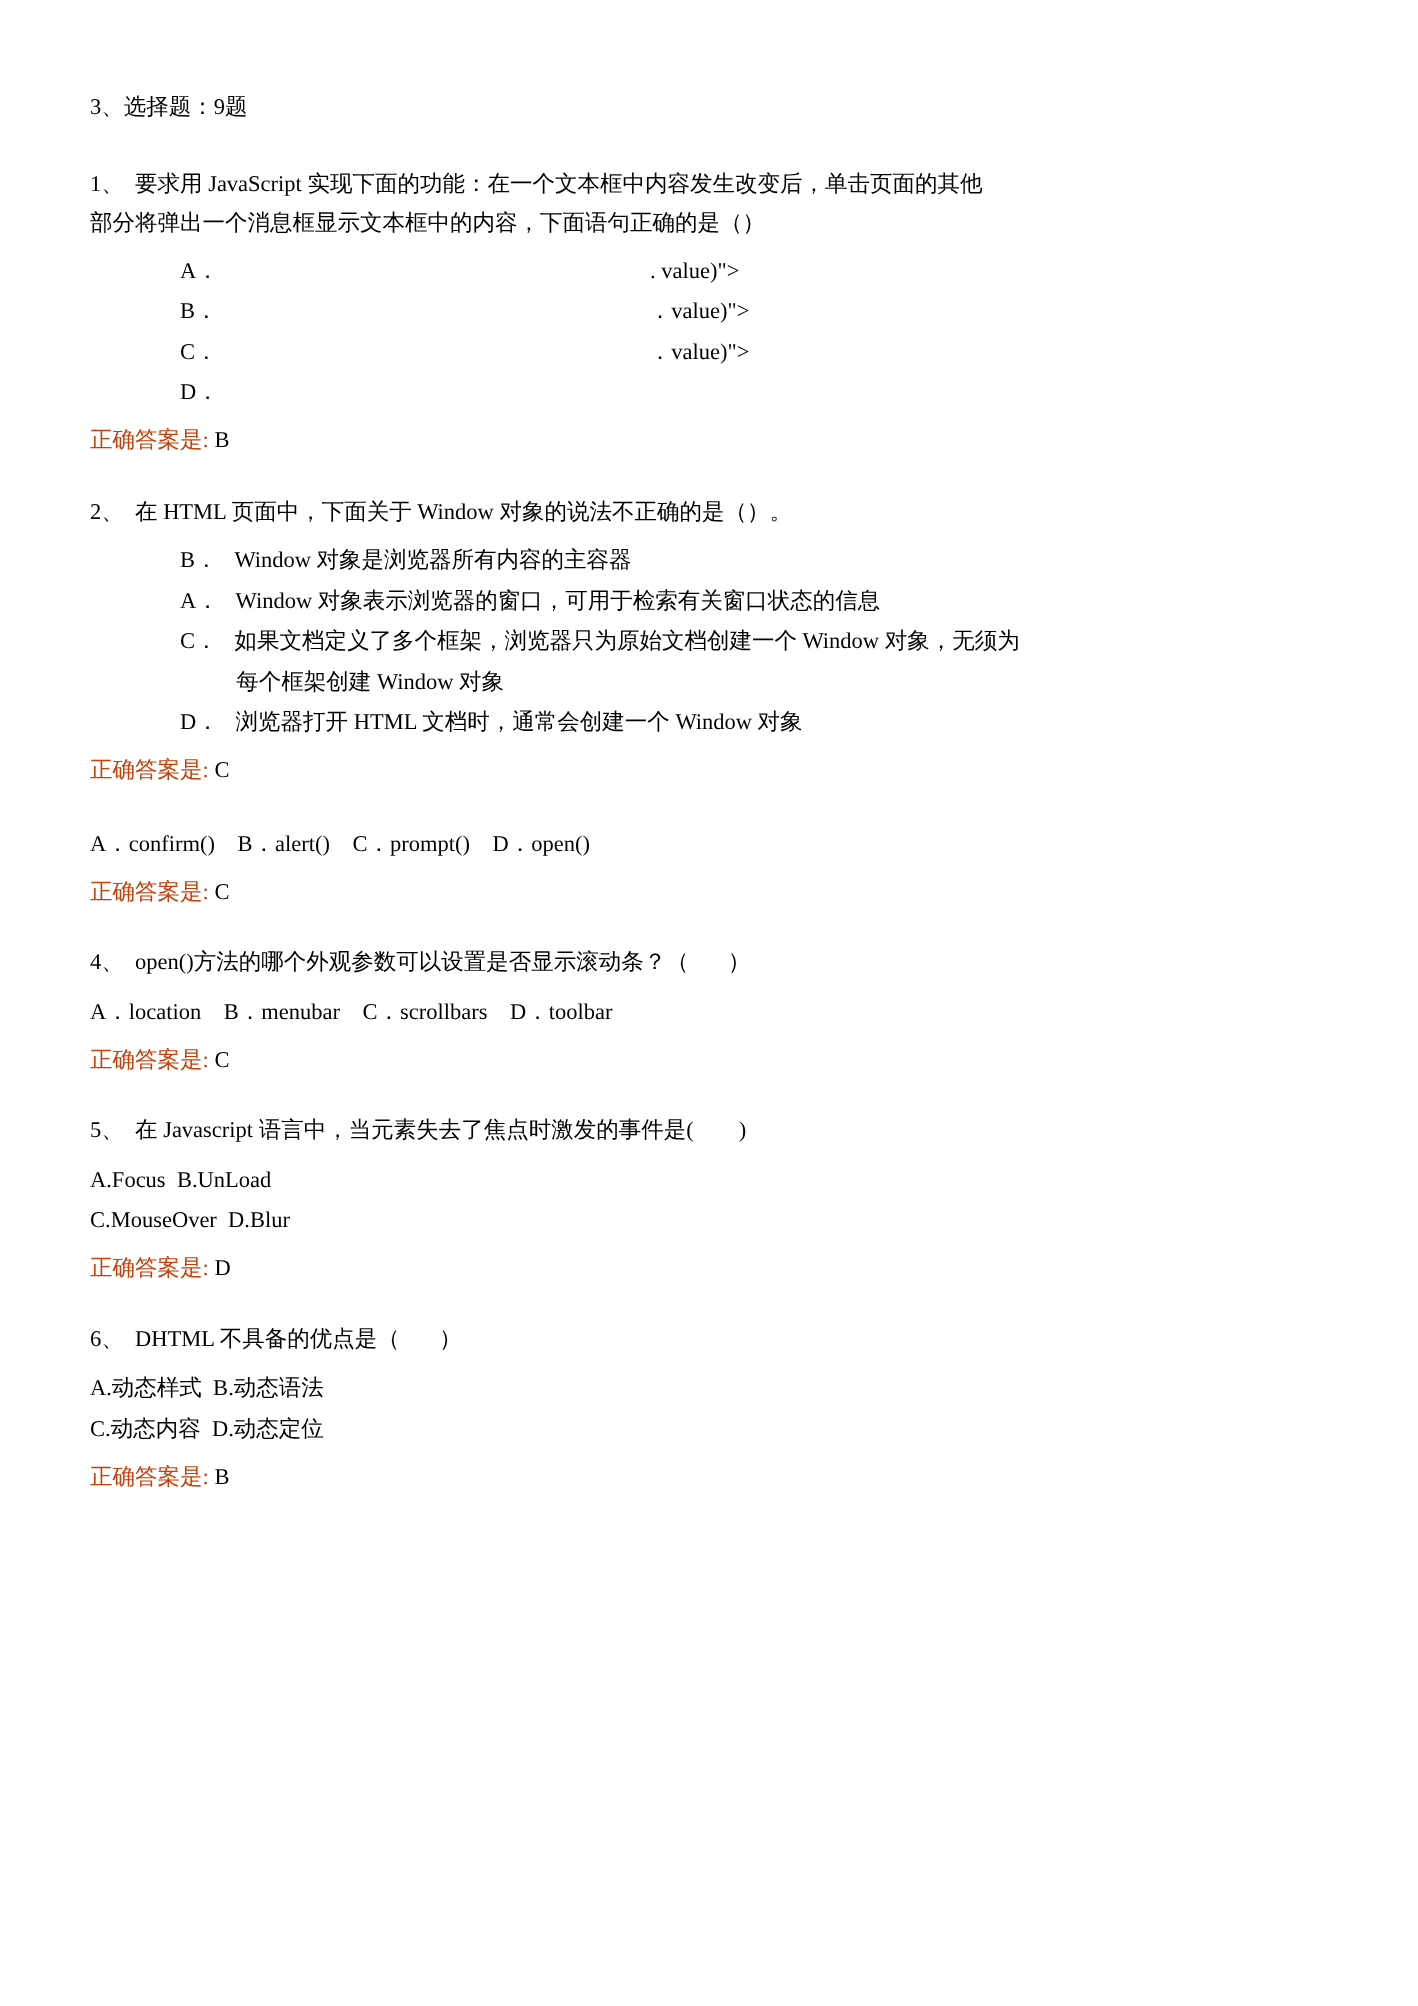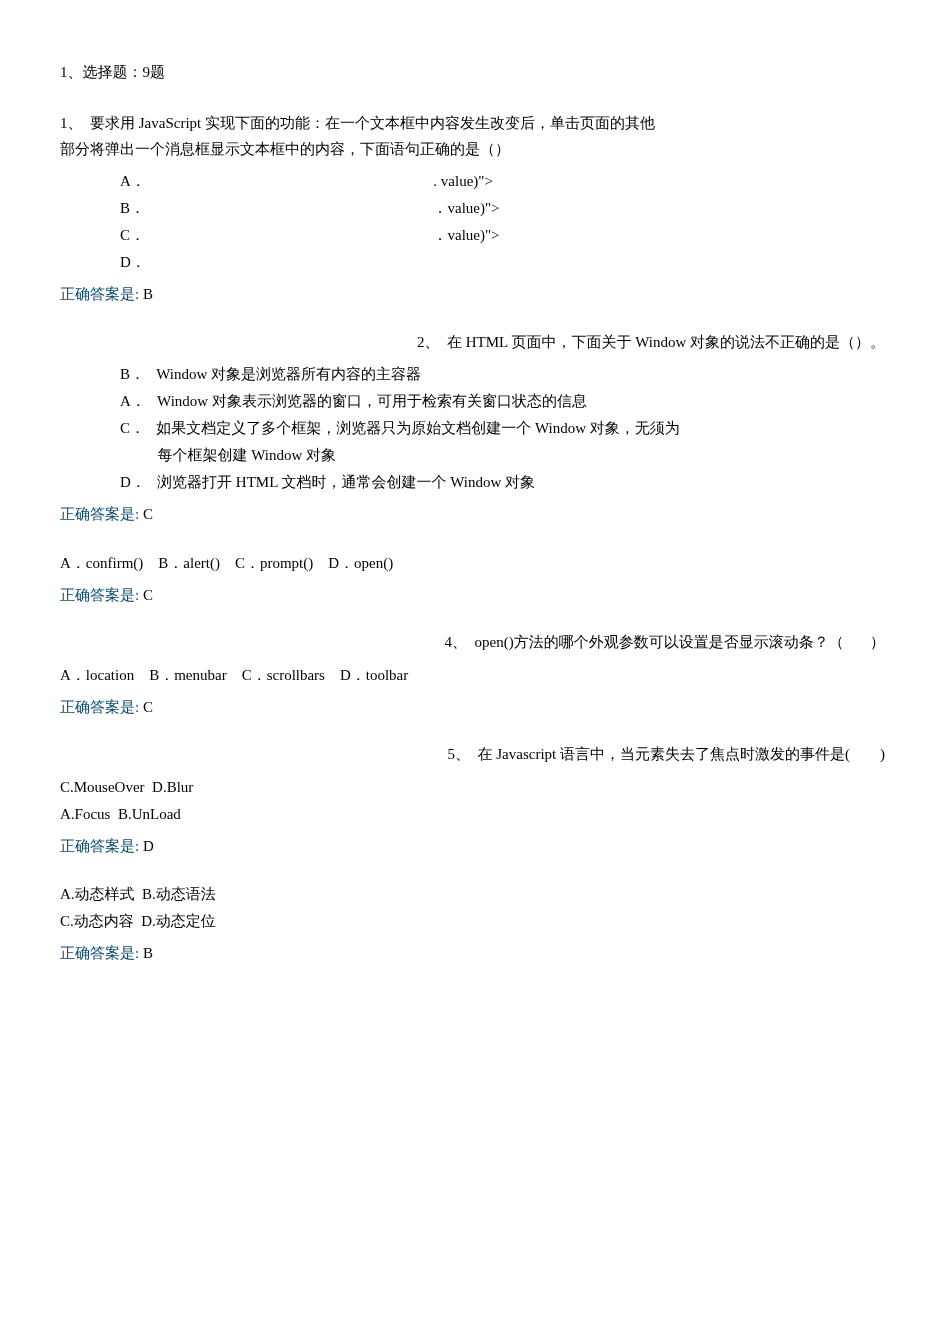--- a/index.html
+++ b/index.html
@@ -14,56 +14,55 @@
       color: #000000;
       padding: 60px 60px 60px 60px;
       line-height: 1.7;
     }
     .question-block {
       margin-bottom: 22px;
     }
     .question-text {
       margin-bottom: 6px;
       line-height: 1.7;
-      text-align: right;
     }
     .option-list {
       padding-left: 60px;
     }
     .option-item {
       line-height: 1.8;
       font-family: "SimSun", "宋体", serif;
     }
     .answer-line {
       color: #000;
       margin-top: 6px;
       margin-bottom: 18px;
       font-size: 15px;
     }
     .answer-label {
-      color: #0c4a6e;
+      color: #c2410c;
     }
     .answer-value {
       color: #000;
     }
     .inline-options-row {
       line-height: 1.8;
     }
     .q-multiline {
       line-height: 1.7;
       margin-bottom: 6px;
     }
   </style>
 </head>
 <body>
 
 
 
 <div>
-  <p>1、选择题：9题</p>
+  <p>3、选择题：9题</p>
 </div>
 
 <br>
 
 
 <div class="question-block">
   <div class="q-multiline">
     1、&nbsp;&nbsp;要求用 JavaScript 实现下面的功能：在一个文本框中内容发生改变后，单击页面的其他<br>部分将弹出一个消息框显示文本框中的内容，下面语句正确的是（）
   </div>
   <div class="option-list">
@@ -137,32 +136,35 @@
     <span class="answer-label">正确答案是: </span><span class="answer-value">C</span>
   </div>
 </div>
 
 
 <div class="question-block">
   <div class="question-text">
     5、&nbsp;&nbsp;在 Javascript 语言中，当元素失去了焦点时激发的事件是(&nbsp;&nbsp;&nbsp;&nbsp;&nbsp;&nbsp;&nbsp;&nbsp;)
   </div>
   <div class="inline-options-row">
-    C.MouseOver&nbsp;&nbsp;D.Blur
+    A.Focus&nbsp;&nbsp;B.UnLoad
   </div>
   <div class="inline-options-row">
-    A.Focus&nbsp;&nbsp;B.UnLoad
+    C.MouseOver&nbsp;&nbsp;D.Blur
   </div>
   <div class="answer-line">
     <span class="answer-label">正确答案是: </span><span class="answer-value">D</span>
   </div>
 </div>
 
 
 <div class="question-block">
+  <div class="question-text">
+    6、&nbsp;&nbsp;DHTML 不具备的优点是（&nbsp;&nbsp;&nbsp;&nbsp;&nbsp;&nbsp;&nbsp;）
+  </div>
   <div class="inline-options-row">
     A.动态样式&nbsp;&nbsp;B.动态语法
   </div>
   <div class="inline-options-row">
     C.动态内容&nbsp;&nbsp;D.动态定位
   </div>
   <div class="answer-line">
     <span class="answer-label">正确答案是: </span><span class="answer-value">B</span>
   </div>
 </div>

